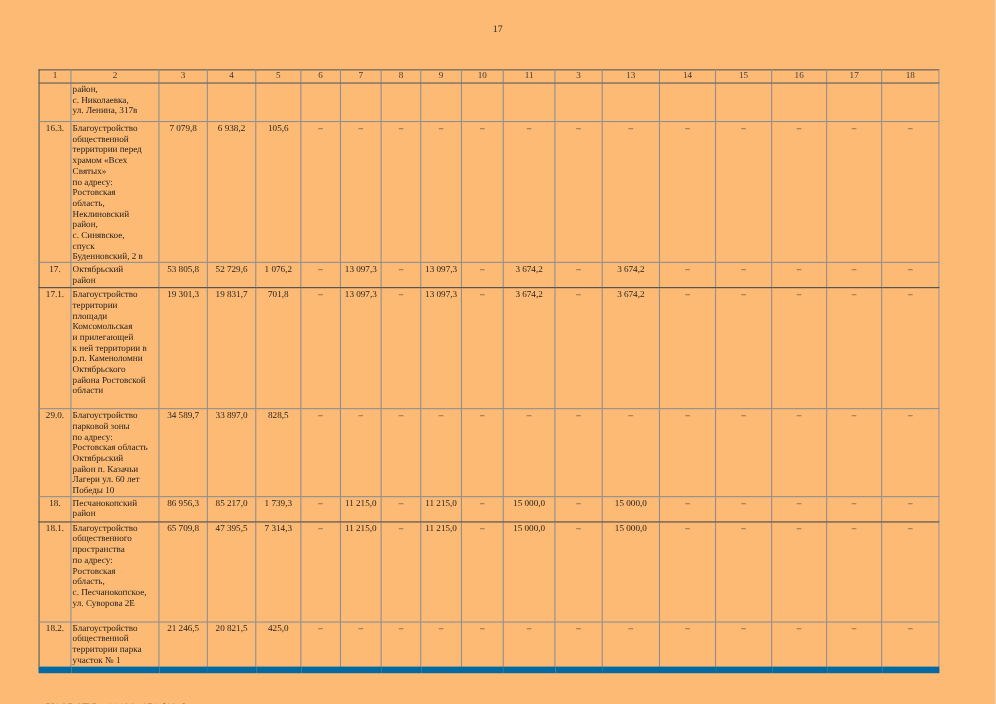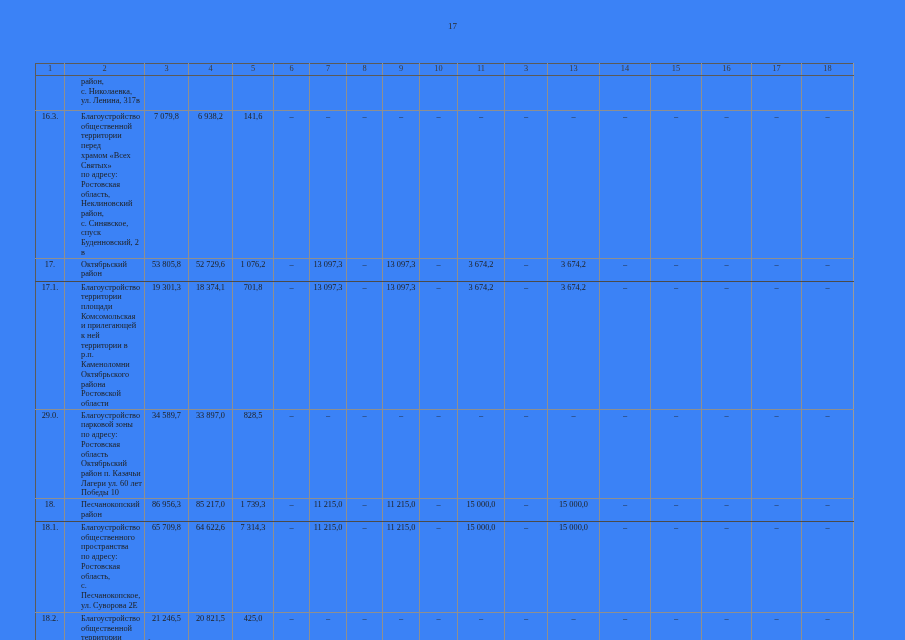--- a/index.html
+++ b/index.html
@@ -1,17 +1,17 @@
 <!DOCTYPE html>
 <html><head>
 <meta charset="utf-8">
 <style>
   html,body { margin:0; padding:0; background:#e8e8e8; }
   .sheet {
-    position:relative; width:905px; height:640px; background:#3b82f6;
+    position:relative; width:905px; height:640px; background:#fdba74;
     font-family:"Liberation Serif", serif; color:#1f1f1f; overflow:hidden;
   }
   .page-number {
     position:absolute; top:21px; left:0; width:905px;
     text-align:center; font-size:9px; color:#2a2a2a;
   }
   table.doc-table {
     position:absolute; left:35px; top:63px;
     border-collapse:collapse; table-layout:fixed;
   }
@@ -20,26 +20,26 @@
     font-size:8.3px; line-height:9.7px;
     vertical-align:top; padding:1px 1px 0 1px;
     overflow:hidden;
   }
   .doc-table thead td {
     text-align:center; height:11px; padding:0;
     border-top:1px solid #5a5a5a; border-bottom:1px solid #5a5a5a;
     color:#3a3a3a;
   }
   .doc-table td.c-num  { text-align:center; }
-  .doc-table td.c-name { text-align:left; white-space:pre-line; padding-left:16px; padding-right:2px; }
+  .doc-table td.c-name { text-align:left; white-space:pre-line; padding-left:1px; padding-right:2px; }
   .doc-table td.c-val  { text-align:center; }
   .doc-table tr.district td { border-bottom-color:#4a4a4a; }
   .doc-table td.heavy-left  { border-left-color:#4a4a4a; }
   .doc-table tbody tr:first-child td { border-top:1px solid #5a5a5a; }
-  .doc-table tbody tr:last-child td  { border-bottom:2px solid #0369a1; }
+  .doc-table tbody tr:last-child td  { border-bottom:6px solid #0369a1; }
   .doc-table td:first-child  { border-left:1px solid #5a5a5a; }
   .doc-table td:last-child   { border-right:1px solid #9a9a9a; }
   .footer-path {
     position:absolute; left:42px; top:638px;
     font-size:10px; color:#333333; letter-spacing:0.2px;
   }
 </style>
 </head>
 <body>
 
@@ -122,21 +122,21 @@
 по адресу:
 Ростовская
 область,
 Неклиновский
 район,
 с. Синявское,
 спуск
 Буденновский, 2 в</td>
           <td class="c-val">7 079,8</td>
           <td class="c-val">6 938,2</td>
-          <td class="c-val">141,6</td>
+          <td class="c-val">105,6</td>
           <td class="c-val">–</td>
           <td class="c-val">–</td>
           <td class="c-val">–</td>
           <td class="c-val heavy-left">–</td>
           <td class="c-val">–</td>
           <td class="c-val">–</td>
           <td class="c-val">–</td>
           <td class="c-val heavy-left">–</td>
           <td class="c-val">–</td>
           <td class="c-val">–</td>
@@ -171,21 +171,21 @@
 территории
 площади
 Комсомольская
 и прилегающей
 к ней территории в
 р.п. Каменоломни
 Октябрьского
 района Ростовской
 области</td>
           <td class="c-val">19 301,3</td>
-          <td class="c-val">18 374,1</td>
+          <td class="c-val">19 831,7</td>
           <td class="c-val">701,8</td>
           <td class="c-val">–</td>
           <td class="c-val">13 097,3</td>
           <td class="c-val">–</td>
           <td class="c-val heavy-left">13 097,3</td>
           <td class="c-val">–</td>
           <td class="c-val">3 674,2</td>
           <td class="c-val">–</td>
           <td class="c-val heavy-left">3 674,2</td>
           <td class="c-val">–</td>
@@ -246,21 +246,21 @@
           <td class="c-num">18.1.</td>
           <td class="c-name">Благоустройство
 общественного
 пространства
 по адресу:
 Ростовская
 область,
 с. Песчанокопское,
 ул. Суворова 2Е</td>
           <td class="c-val">65 709,8</td>
-          <td class="c-val">64 622,6</td>
+          <td class="c-val">47 395,5</td>
           <td class="c-val">7 314,3</td>
           <td class="c-val">–</td>
           <td class="c-val">11 215,0</td>
           <td class="c-val">–</td>
           <td class="c-val heavy-left">11 215,0</td>
           <td class="c-val">–</td>
           <td class="c-val">15 000,0</td>
           <td class="c-val">–</td>
           <td class="c-val heavy-left">15 000,0</td>
           <td class="c-val">–</td>

